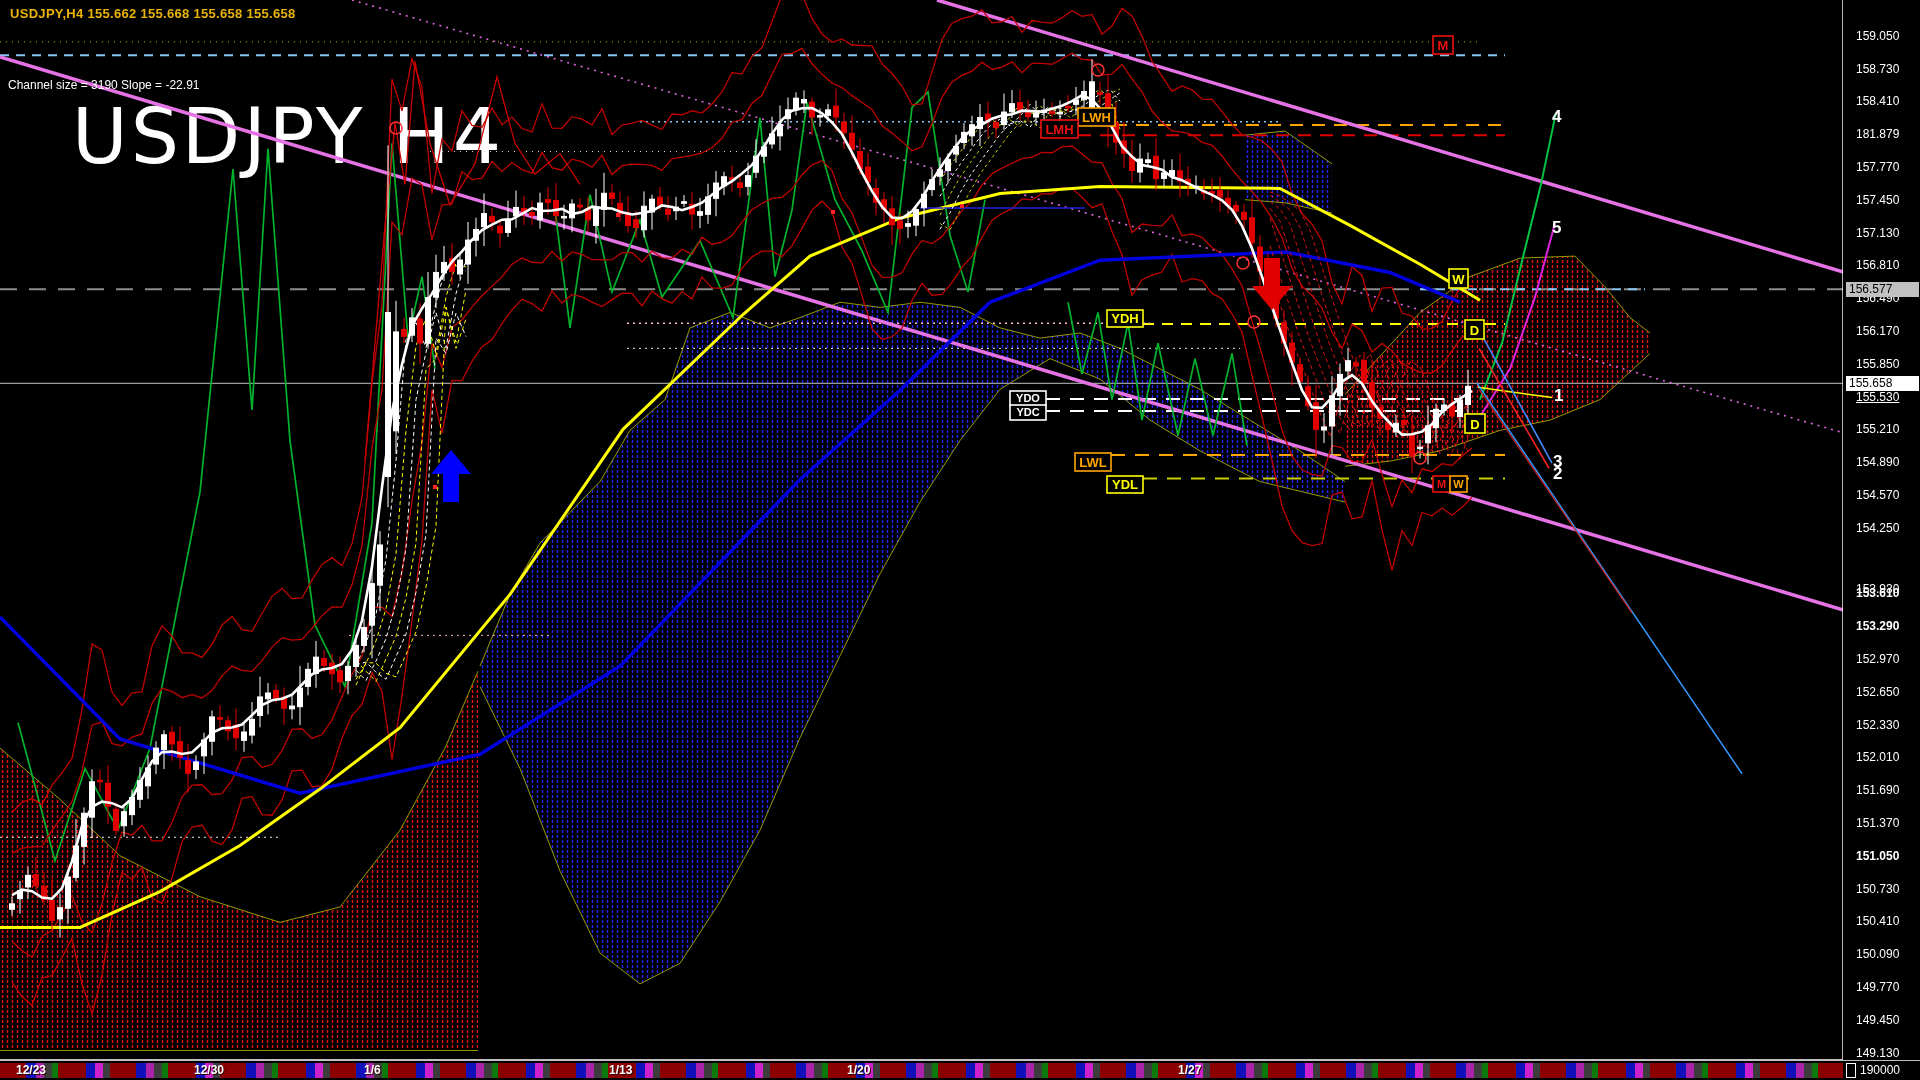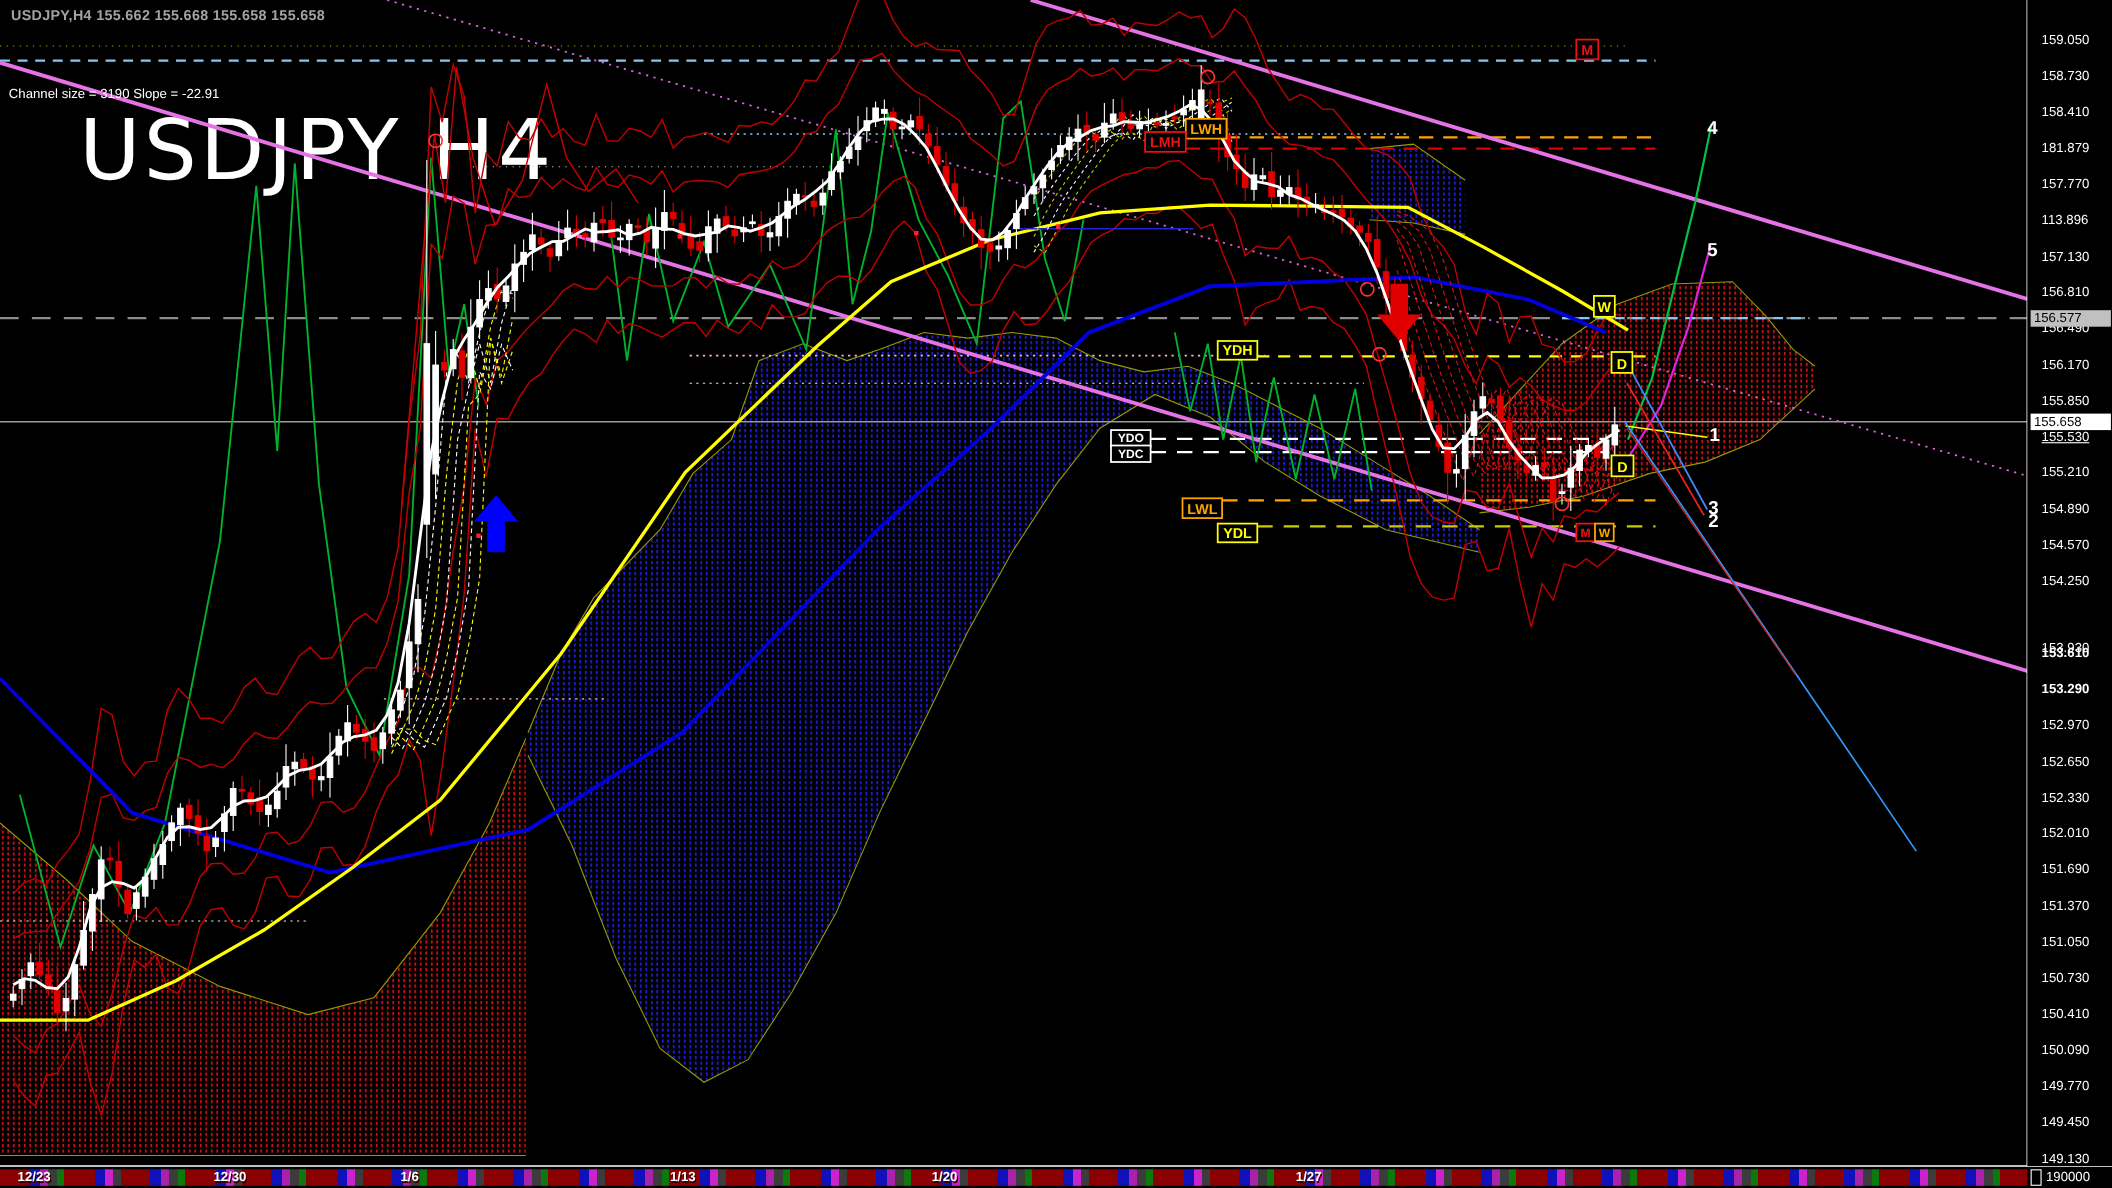--- a/index.html
+++ b/index.html
@@ -1,19 +1,19 @@
 <!DOCTYPE html>
 <html><head>
 <meta charset="utf-8">
 <style>
   html,body{margin:0;padding:0;background:#000;}
   #app{position:relative;width:1920px;height:1080px;background:#000;overflow:hidden;
        font-family:"Liberation Sans",sans-serif;}
   #chart-svg{position:absolute;left:0;top:0;}
-  #symbol-line{position:absolute;left:10px;top:6px;color:#a3a3a3;font-size:13px;font-weight:bold;letter-spacing:.3px;}
+  #symbol-line{position:absolute;left:10px;top:6px;color:#eab308;font-size:13px;font-weight:bold;letter-spacing:.3px;}
   #channel-line{position:absolute;left:8px;top:78px;color:#fff;font-size:12px;}
   #price-axis{position:absolute;left:1843px;top:0;width:77px;height:1060px;background:#000;}
   .tick-label{position:absolute;left:13px;color:#fff;font-size:12px;white-space:nowrap;}
   .price-box{position:absolute;left:3px;width:70px;height:15px;font-size:12px;color:#000;line-height:15px;padding-left:3px;}
   #pivot-price-box{background:#c0c0c0;}
   #current-price-box{background:#ffffff;}
   #vol-box{position:absolute;left:1846px;top:1063px;width:8px;height:13px;border:1px solid #fff;}
   #vol-label{position:absolute;left:1860px;top:1063px;color:#fff;font-size:12px;}
   #bottom-strip{position:absolute;left:0;top:1063px;width:1843px;height:15px;
     background:repeating-linear-gradient(90deg,
@@ -571,41 +571,41 @@
       <line x1="1843" y1="1052.519999999999" x2="1850" y2="1052.519999999999" stroke="#ffffff" stroke-width="1"></line>
     </svg>
   <div id="symbol-line">USDJPY,H4  155.662 155.668 155.658 155.658</div>
   <div id="channel-line">Channel size = 3190 Slope = -22.91</div>
   <div id="price-axis">
       <div class="tick-label" style="top: 28.72px;">159.050</div>
       <div class="tick-label" style="top: 61.52px;">158.730</div>
       <div class="tick-label" style="top: 94.32px;">158.410</div>
       <div class="tick-label" style="top: 127.12px;">181.879</div>
       <div class="tick-label" style="top: 159.92px;">157.770</div>
-      <div class="tick-label" style="top: 192.72px;">113.896</div>
+      <div class="tick-label" style="top: 192.72px;">157.450</div>
       <div class="tick-label" style="top: 225.52px;">157.130</div>
       <div class="tick-label" style="top: 258.32px;">156.810</div>
       <div class="tick-label" style="top: 291.12px;">156.490</div>
       <div class="tick-label" style="top: 323.92px;">156.170</div>
       <div class="tick-label" style="top: 356.72px;">155.850</div>
       <div class="tick-label" style="top: 389.52px; text-decoration: underline;">155.530</div>
       <div class="tick-label" style="top: 422.32px;">155.210</div>
       <div class="tick-label" style="top: 455.12px;">154.890</div>
       <div class="tick-label" style="top: 487.92px;">154.570</div>
       <div class="tick-label" style="top: 520.72px;">154.250</div>
       <div class="tick-label" style="top: 582px;">153.930</div>
       <div class="tick-label" style="top: 586.32px; font-weight: bold;">153.610</div>
       <div class="tick-label" style="top: 619.12px; font-weight: bold;">153.290</div>
       <div class="tick-label" style="top: 651.92px;">152.970</div>
       <div class="tick-label" style="top: 684.72px;">152.650</div>
       <div class="tick-label" style="top: 717.52px;">152.330</div>
       <div class="tick-label" style="top: 750.32px;">152.010</div>
       <div class="tick-label" style="top: 783.12px;">151.690</div>
       <div class="tick-label" style="top: 815.92px;">151.370</div>
-      <div class="tick-label" style="top: 848.72px;">151.050</div>
+      <div class="tick-label" style="top: 848.72px; font-weight: bold;">151.050</div>
       <div class="tick-label" style="top: 881.52px;">150.730</div>
       <div class="tick-label" style="top: 914.32px;">150.410</div>
       <div class="tick-label" style="top: 947.12px;">150.090</div>
       <div class="tick-label" style="top: 979.92px;">149.770</div>
       <div class="tick-label" style="top: 1012.72px;">149.450</div>
       <div class="tick-label" style="top: 1045.52px;">149.130</div>
     </div>
   <div id="pivot-price-box" class="price-box" style="top: 282.202px; left: 1846px;">156.577</div>
   <div id="current-price-box" class="price-box" style="top: 376.4px; left: 1846px;">155.658</div>
   <div id="vol-box"></div>

